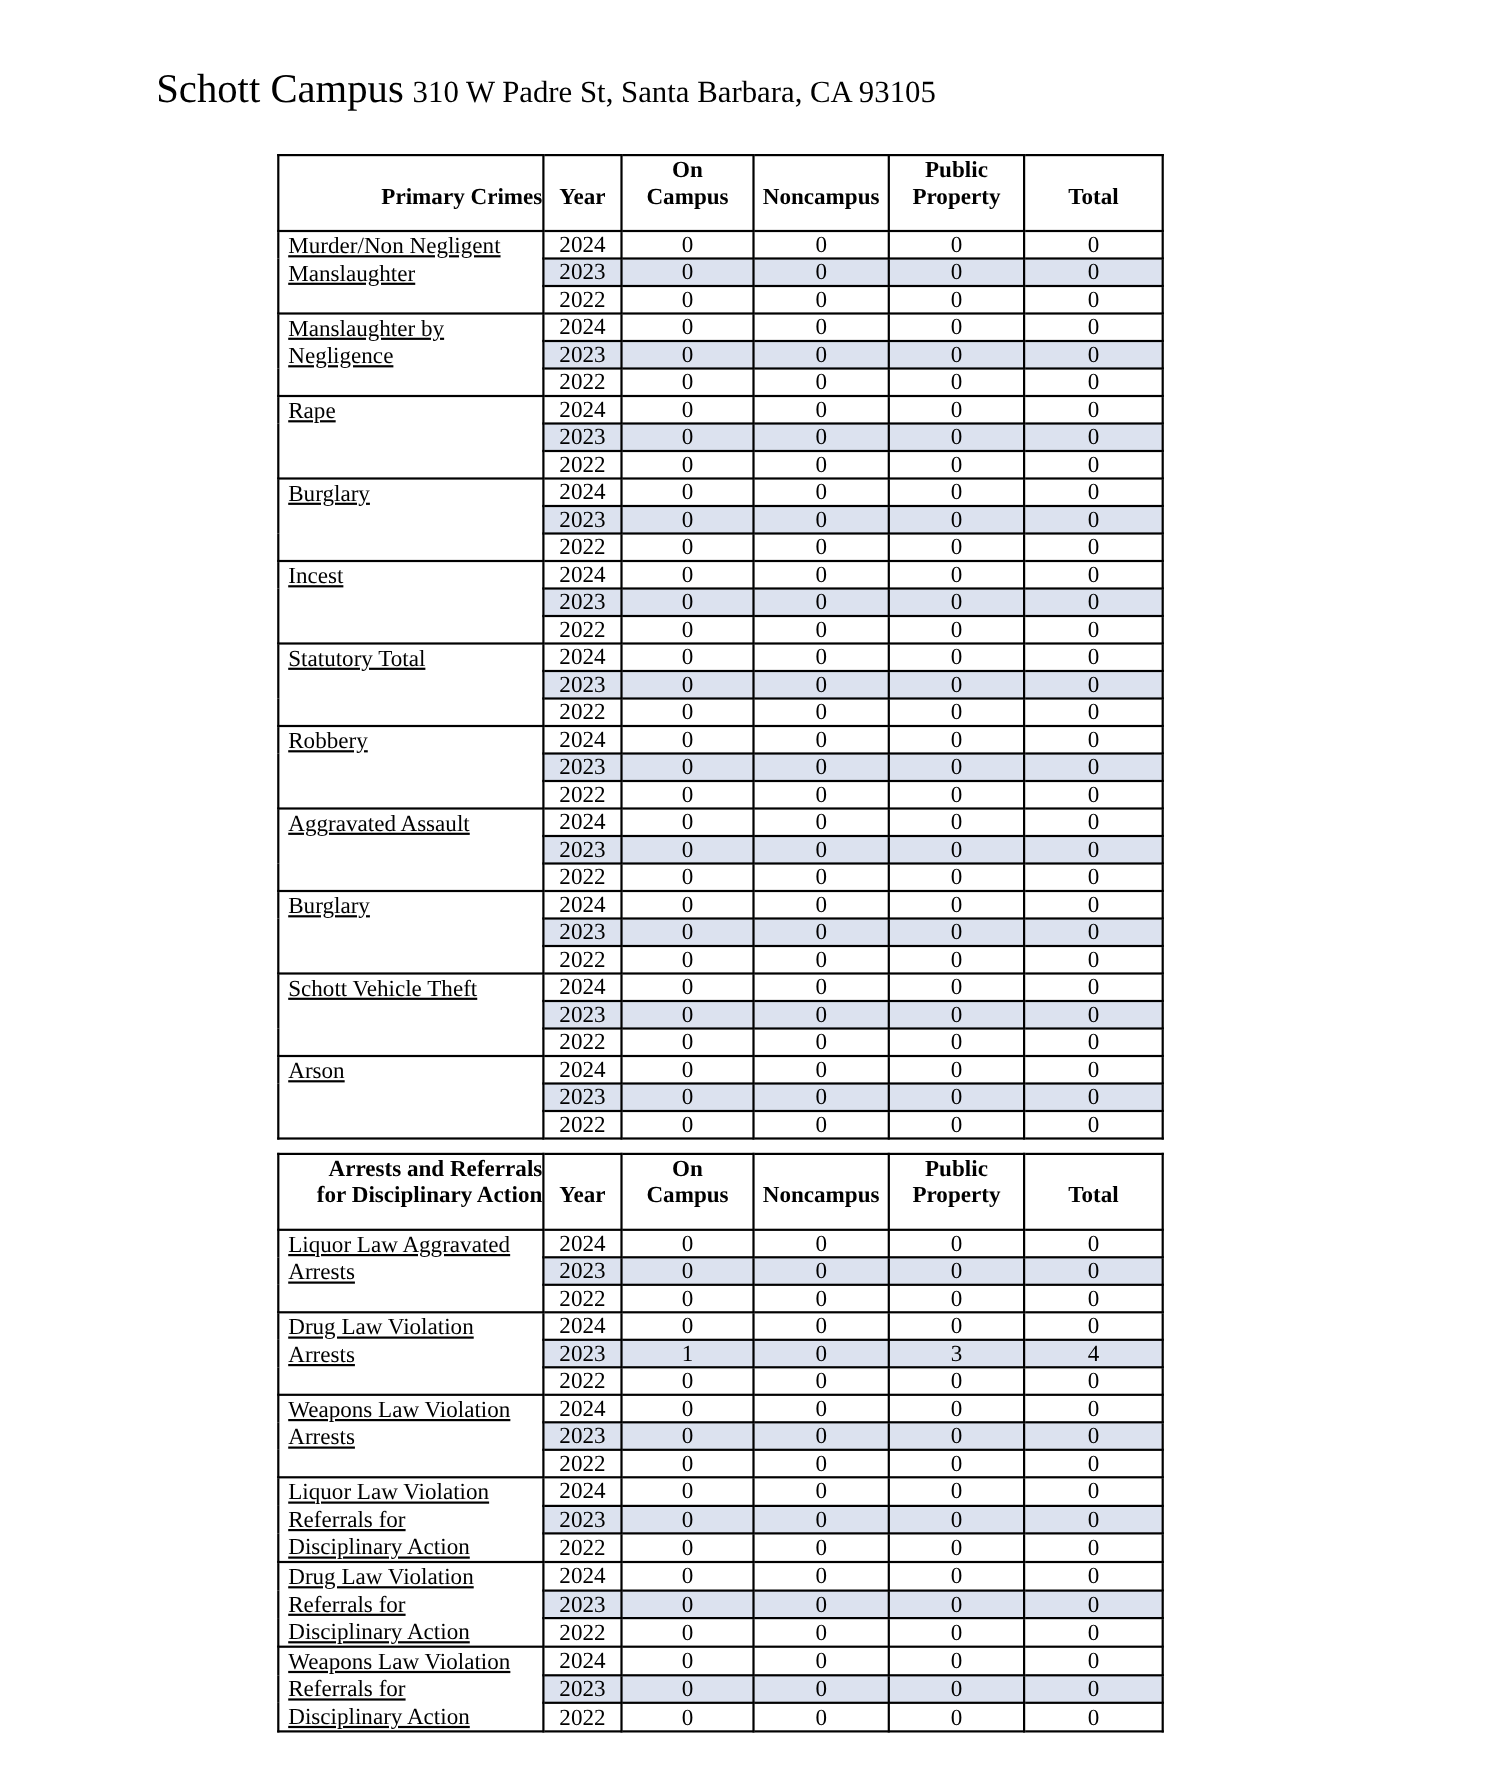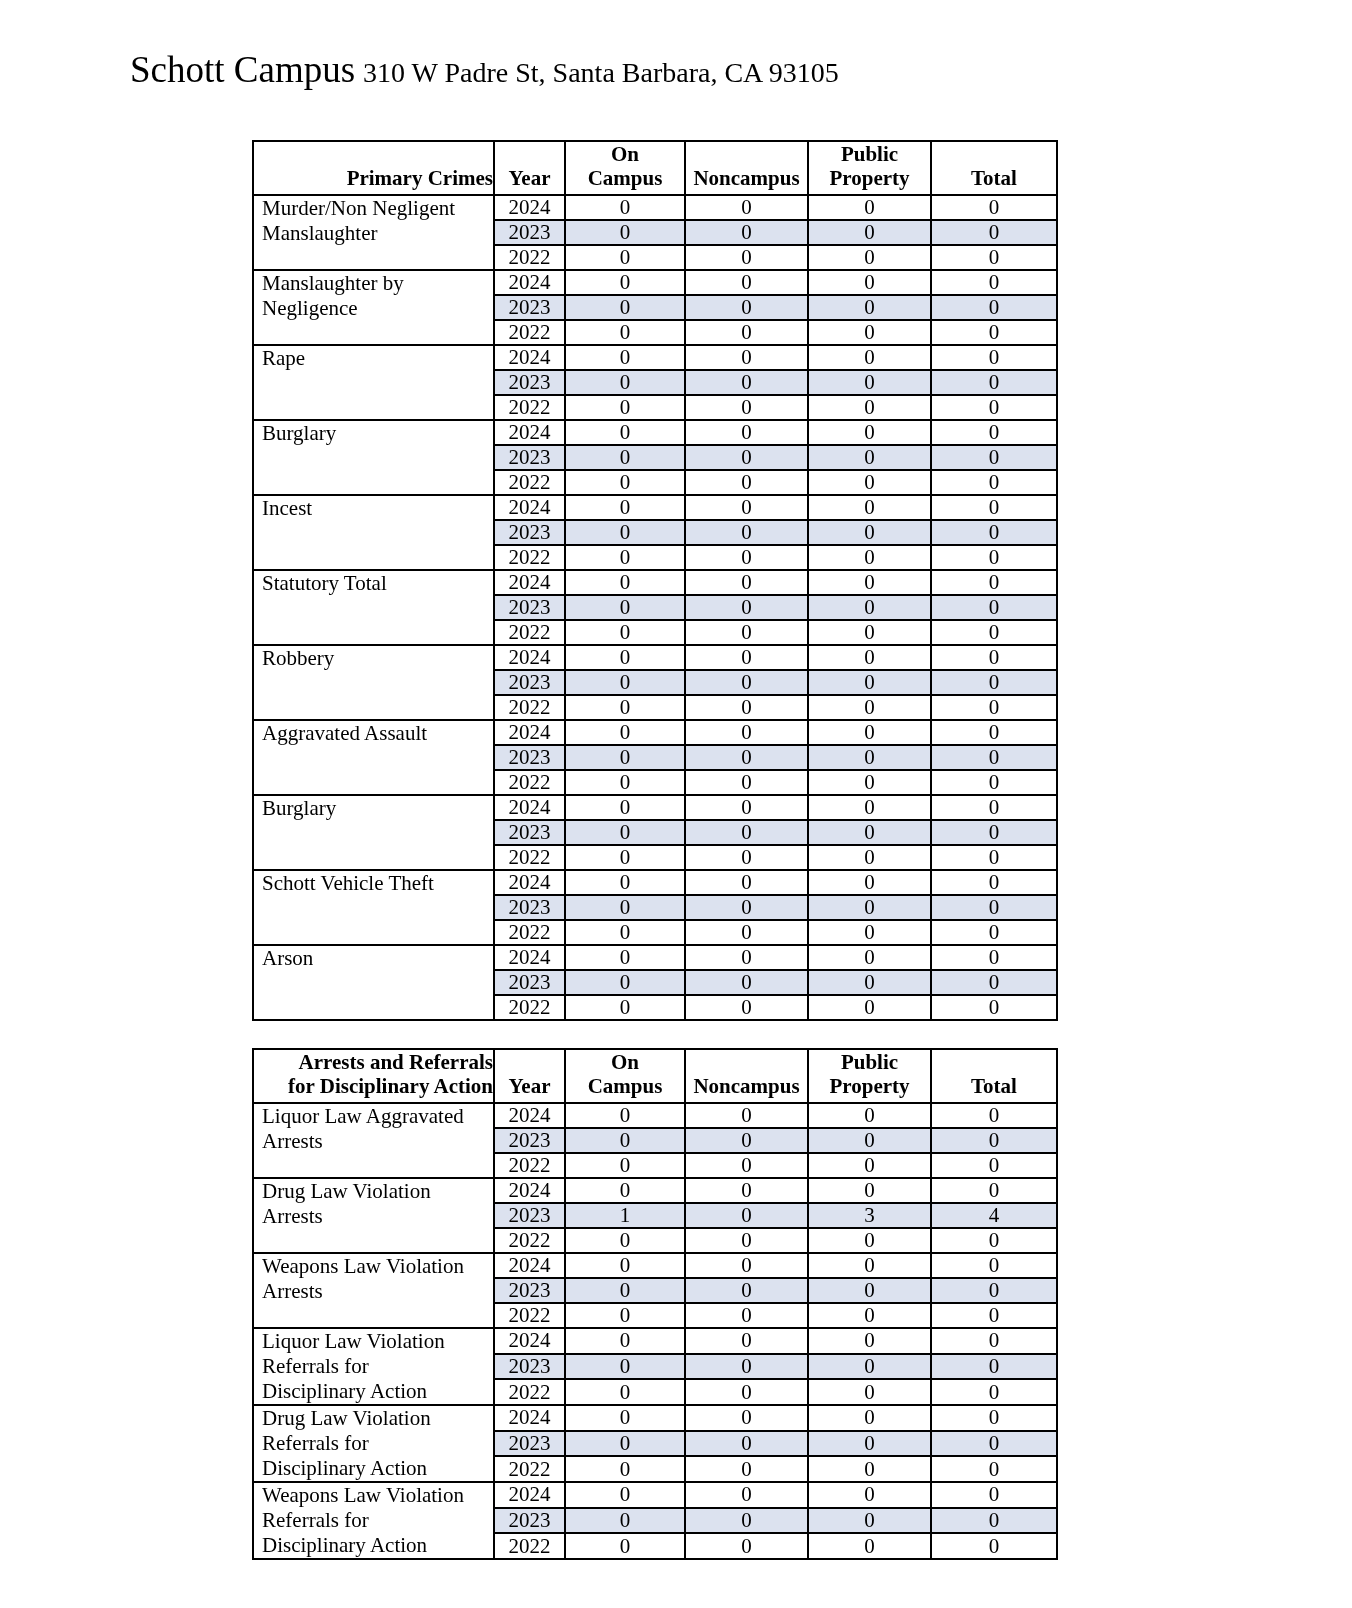--- a/index.html
+++ b/index.html
@@ -14,21 +14,21 @@
     height: 1608px;
     background: #ffffff;
     color: #000000;
     font-family: "Liberation Serif", "DejaVu Serif", serif;
     overflow: hidden;
   }
   .doc-title {
     position: absolute;
     left: 130px;
     top: 48px;
-    margin: 0;
+    margin: 12px;
     font-weight: normal;
     white-space: nowrap;
   }
   .campus-name { font-size: 37px; }
   .campus-address { font-size: 28px; }
 
   table.crime-table {
     position: absolute;
     left: 252px;
     border-collapse: collapse;
@@ -41,36 +41,37 @@
   .crime-table th, .crime-table td {
     border: 2px solid var(--border-color);
     padding: 0;
     font-size: 21px;
     color: #000000;
   }
   .crime-table th {
     font-weight: bold;
     vertical-align: bottom;
     line-height: 24px;
-    padding-bottom: 4px;
+    padding-bottom: 19px;
   }
   th.h-label {
     text-align: right;
     padding-left: 8px;
     height: 50px;
   }
   th.h-col { text-align: center; }
 
   td.label-cell {
     text-align: left;
     vertical-align: top;
     padding-left: 8px;
     padding-right: 16px;
     line-height: 25px;
     background: #ffffff;
+    text-decoration: underline;
   }
   td.year-cell, td.value-cell {
     text-align: center;
     height: 23px;
     line-height: 23px;
   }
   tr.shade td { background: var(--shade); }
 </style>
 </head>
 <body>

